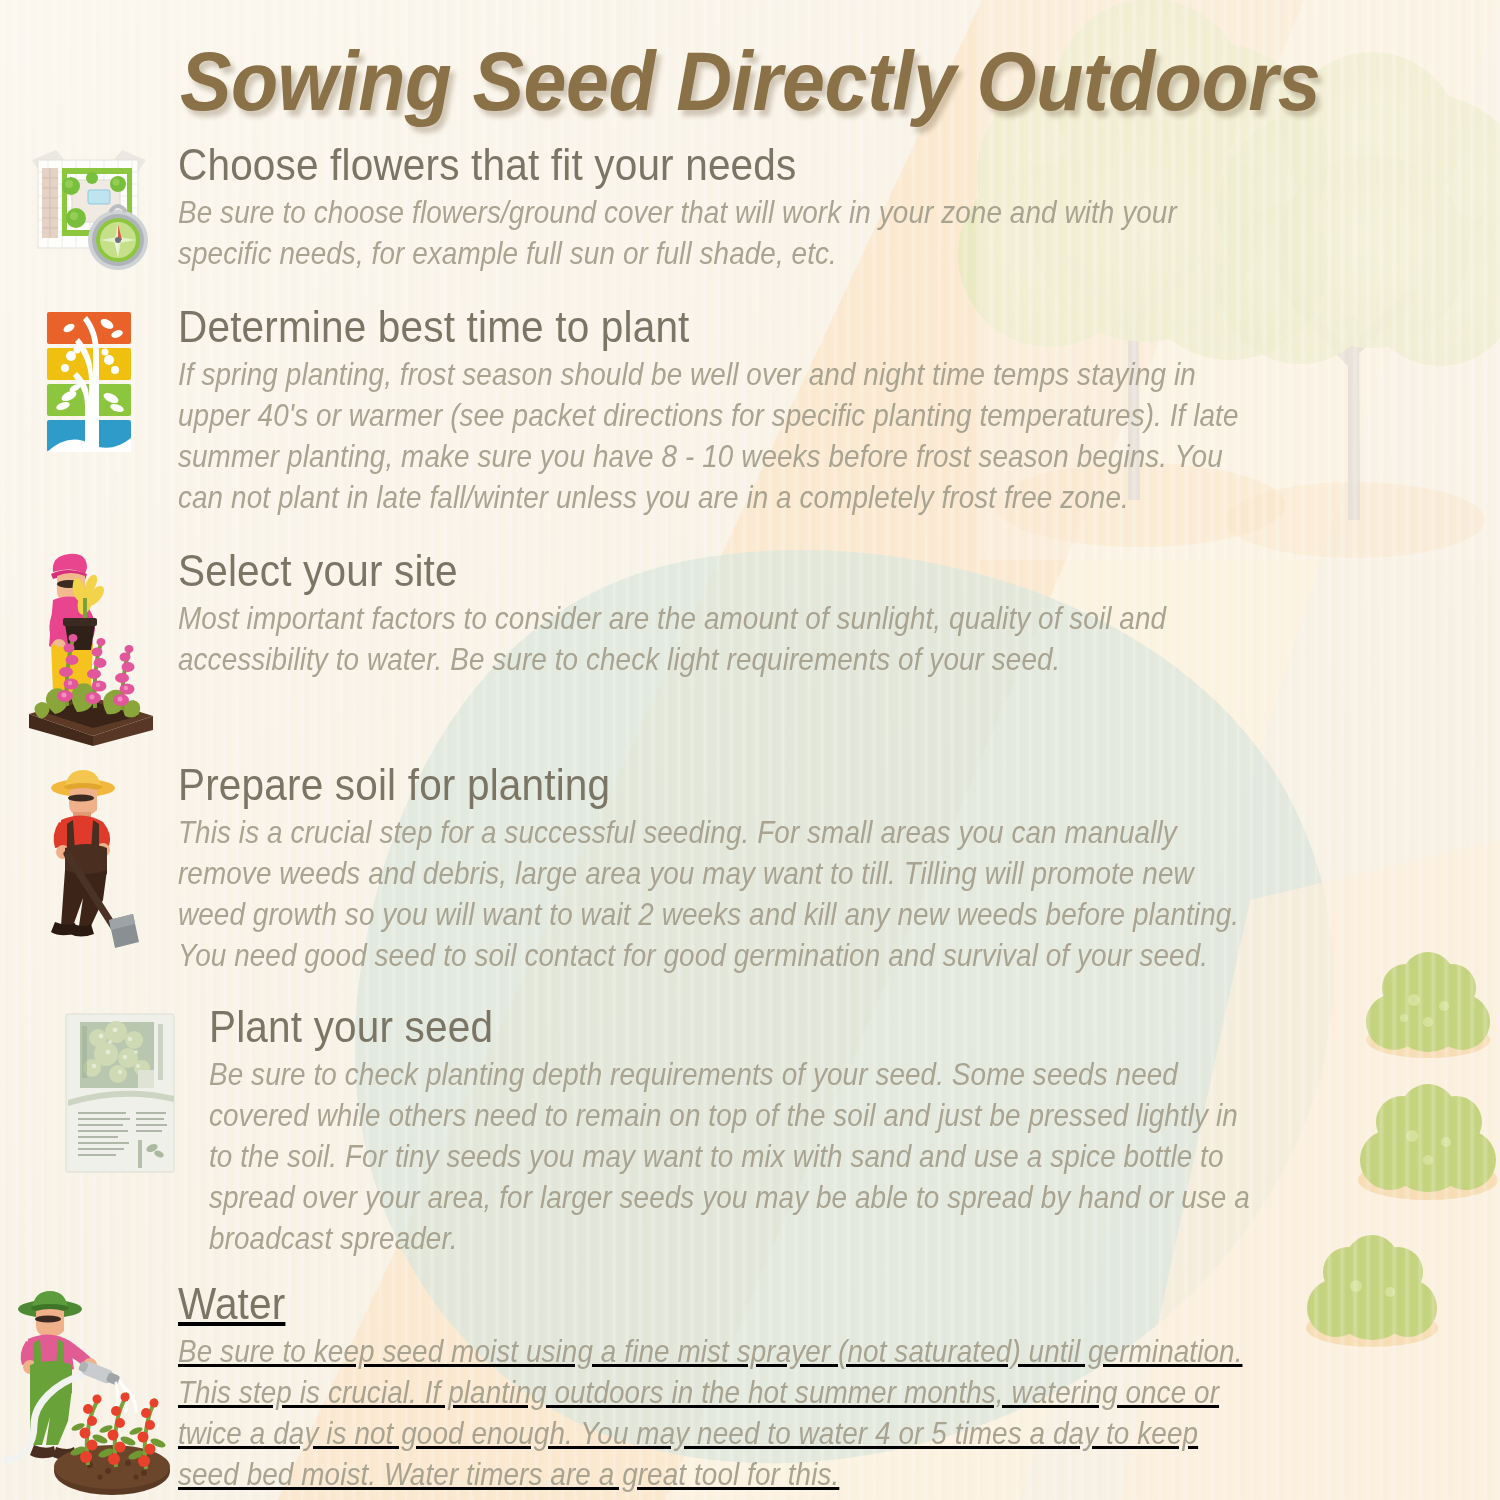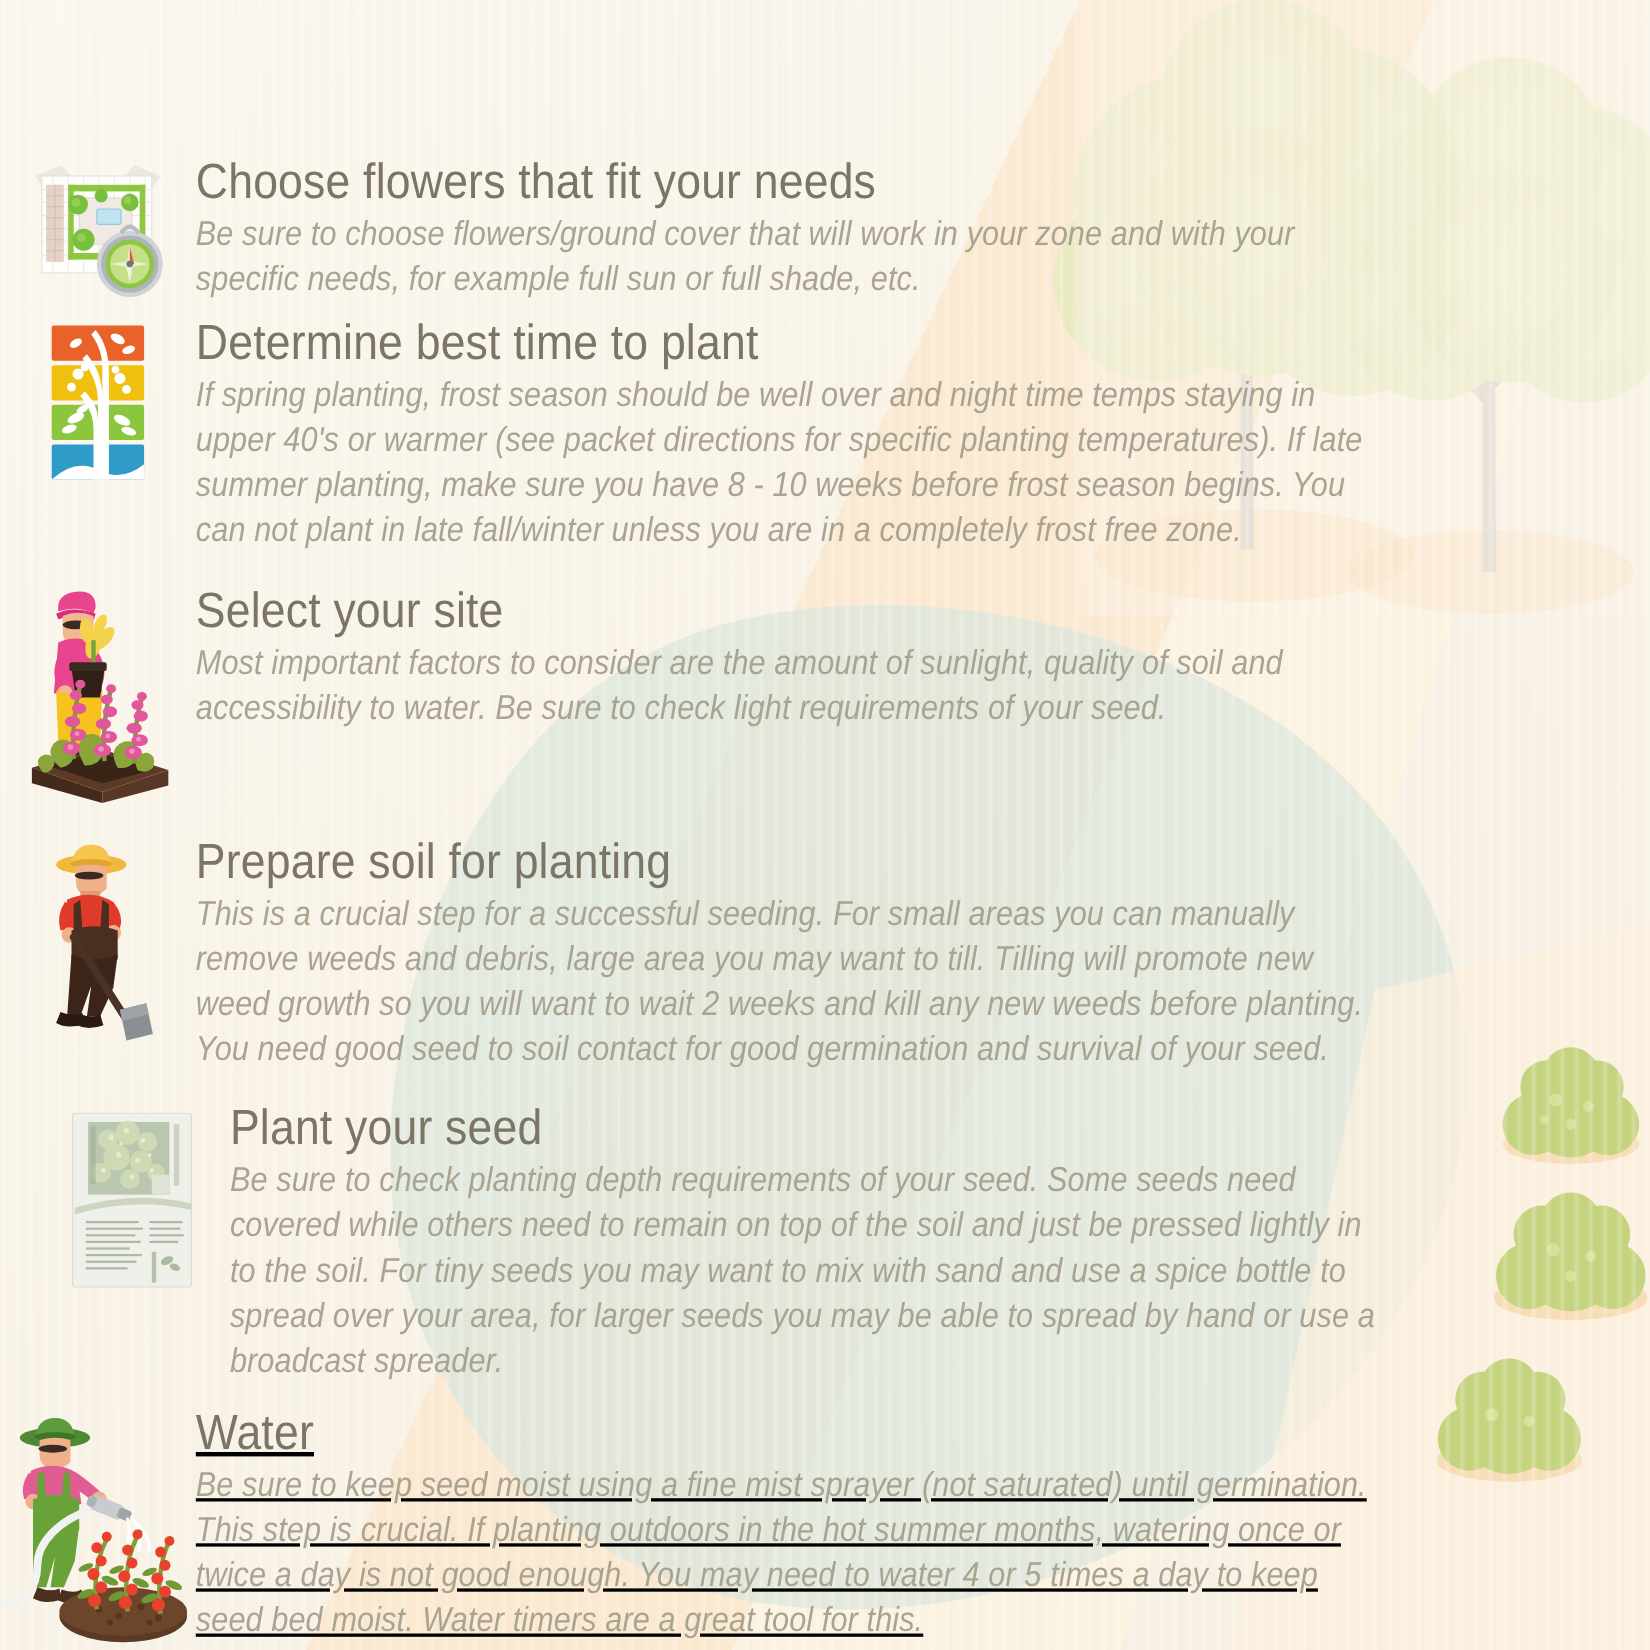--- a/index.html
+++ b/index.html
@@ -69,23 +69,23 @@
     font-family:"Liberation Sans",sans-serif;
     font-style:italic;font-weight:normal;
     font-size:31.5px;line-height:41px;
     color:#a9a491;
     transform:scaleX(0.885);transform-origin:left top;
     letter-spacing:0.1px;
   }
 
   
   .s1{margin-top:0px;}
-  .s2{margin-top:12px;}
+  .s2{margin-top:28px;}
   .s3{margin-top:28px;justify-content:center;}
-  .s4{margin-top:28px;}
+  .s4{margin-top:14px;}
   .s5{margin-top:26px;padding-left:31px;}
   .s6{margin-top:20px;text-decoration:underline;}
 
   .s1 .icon-col{padding-top:6px;}
   .s2 .icon-col{padding-top:8px;}
   .s3 .icon-col{padding-top:-10px;}
   .s4 .icon-col{padding-top:4px;}
   .s5 .icon-col{padding-top:6px;}
   .s6 .icon-col{padding-top:6px;}
 </style>
@@ -209,20 +209,23 @@
         <g fill="#dbe6a3" opacity="0.8">
           <circle cx="1356" cy="1286" r="6"></circle>
             <circle cx="1390" cy="1292" r="5"></circle>
         </g>
       </g>
     </svg>
 
     <div class="streaks"></div>
   </div>
 
+  <div class="title-wrap">
+    <div class="title">Sowing Seed  Directly Outdoors</div>
+  </div>
 
   <div class="steps">
 
     <div class="step s1">
       <div class="icon-col">
         <svg width="126" height="126" viewBox="0 0 126 126">
 
           <g fill="#e9e6e0" opacity="0.9">
             <polygon points="6,14 30,4 40,16 14,26"></polygon>
             <polygon points="96,4 120,14 112,26 86,16"></polygon>

